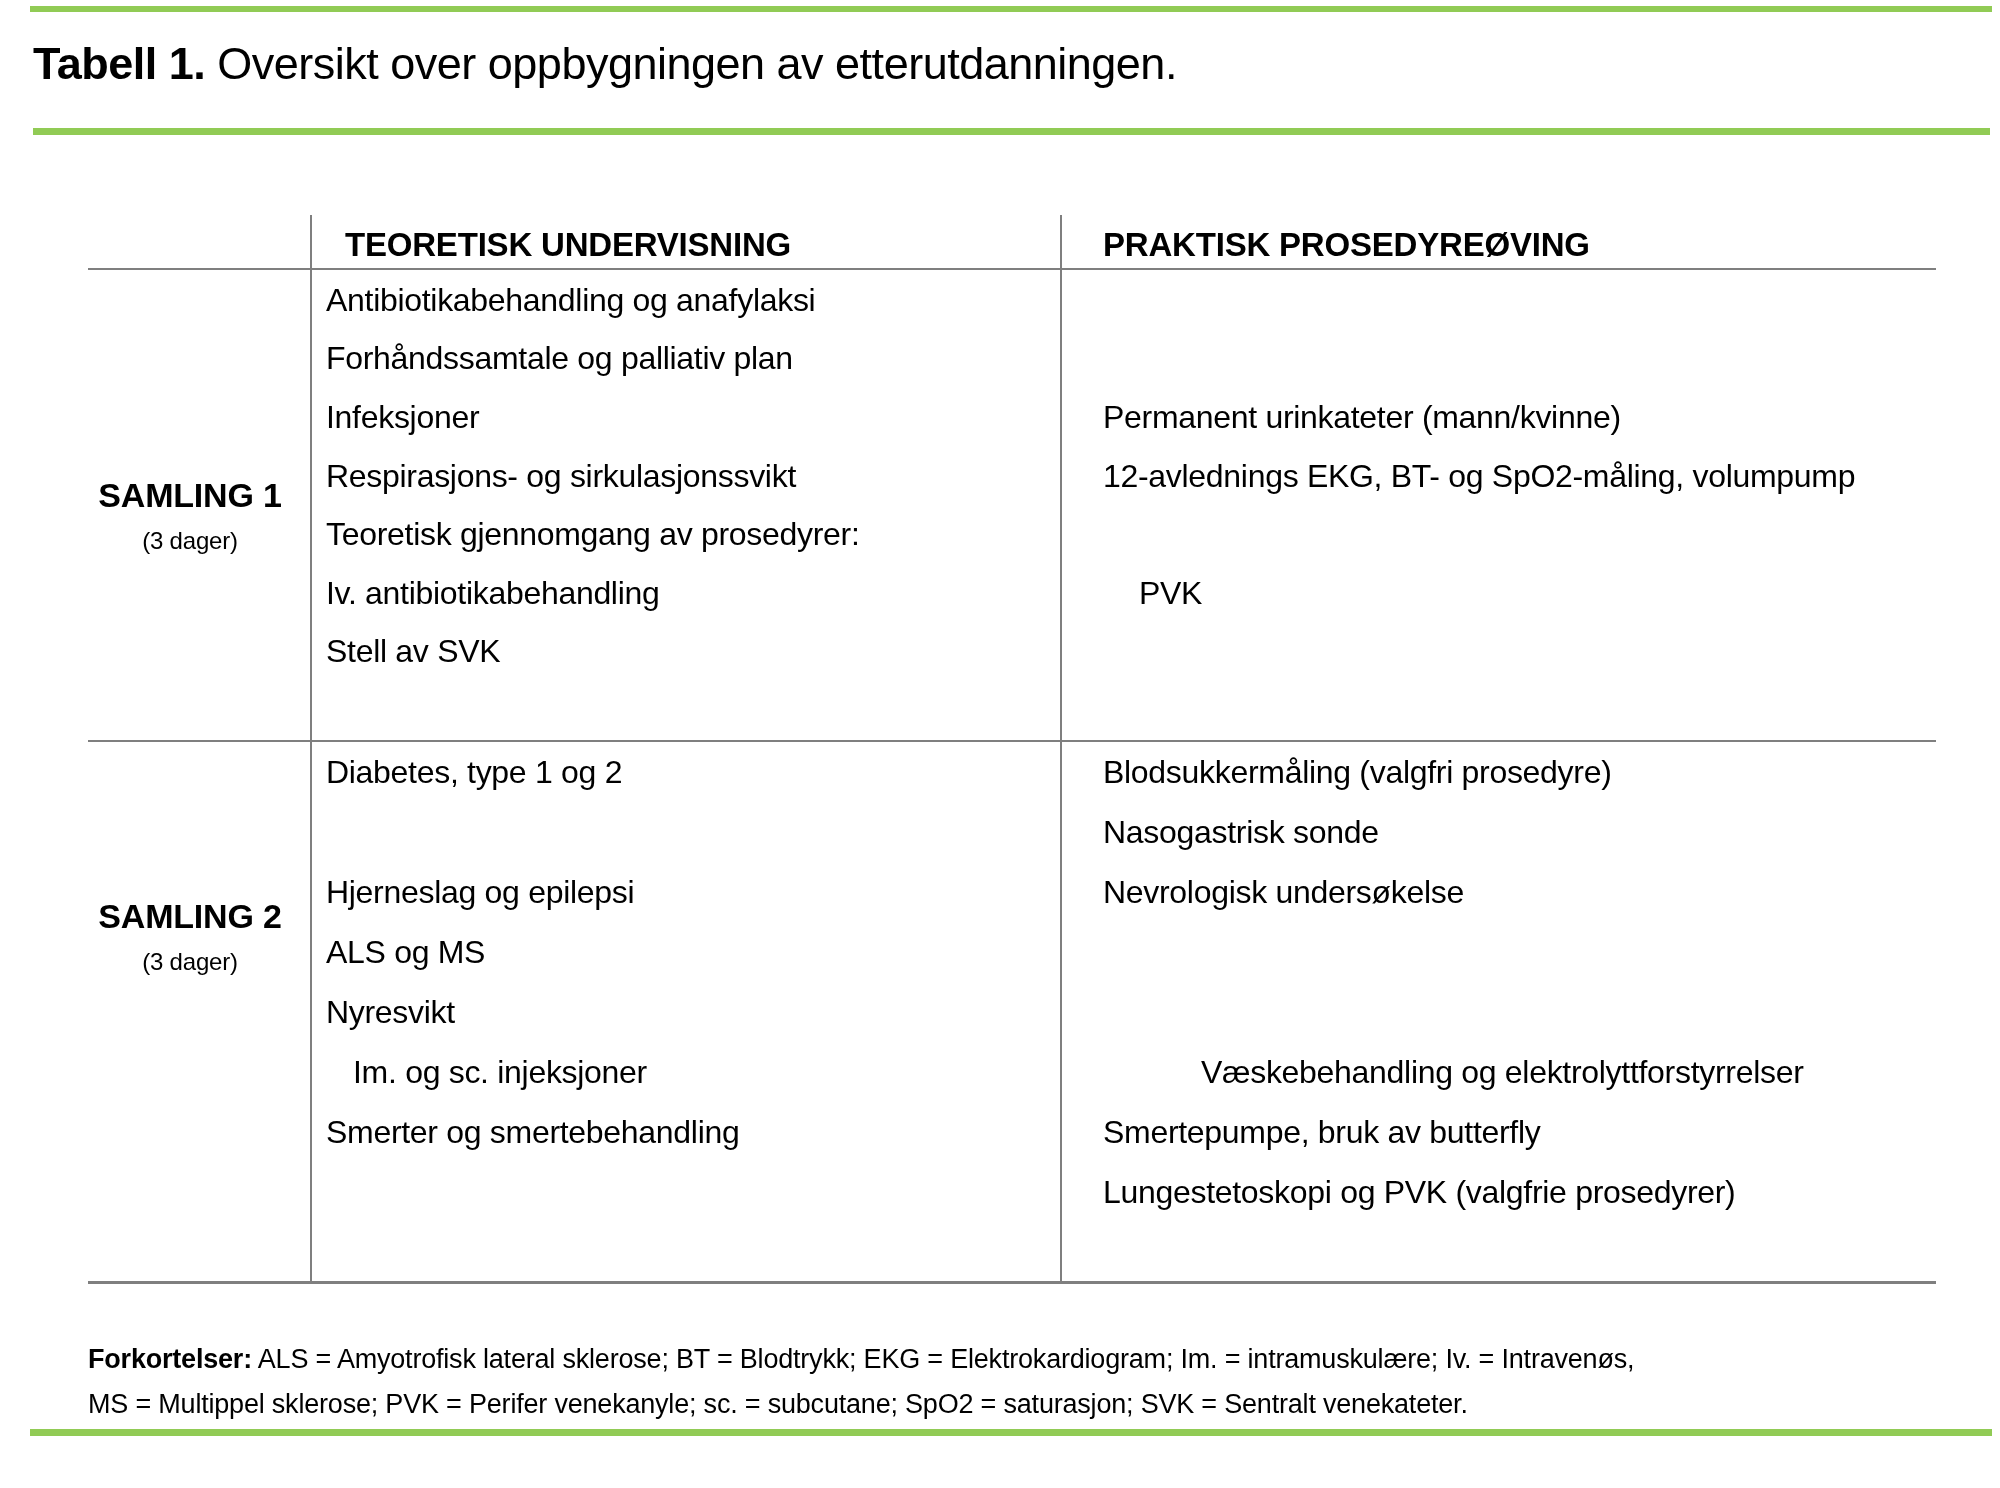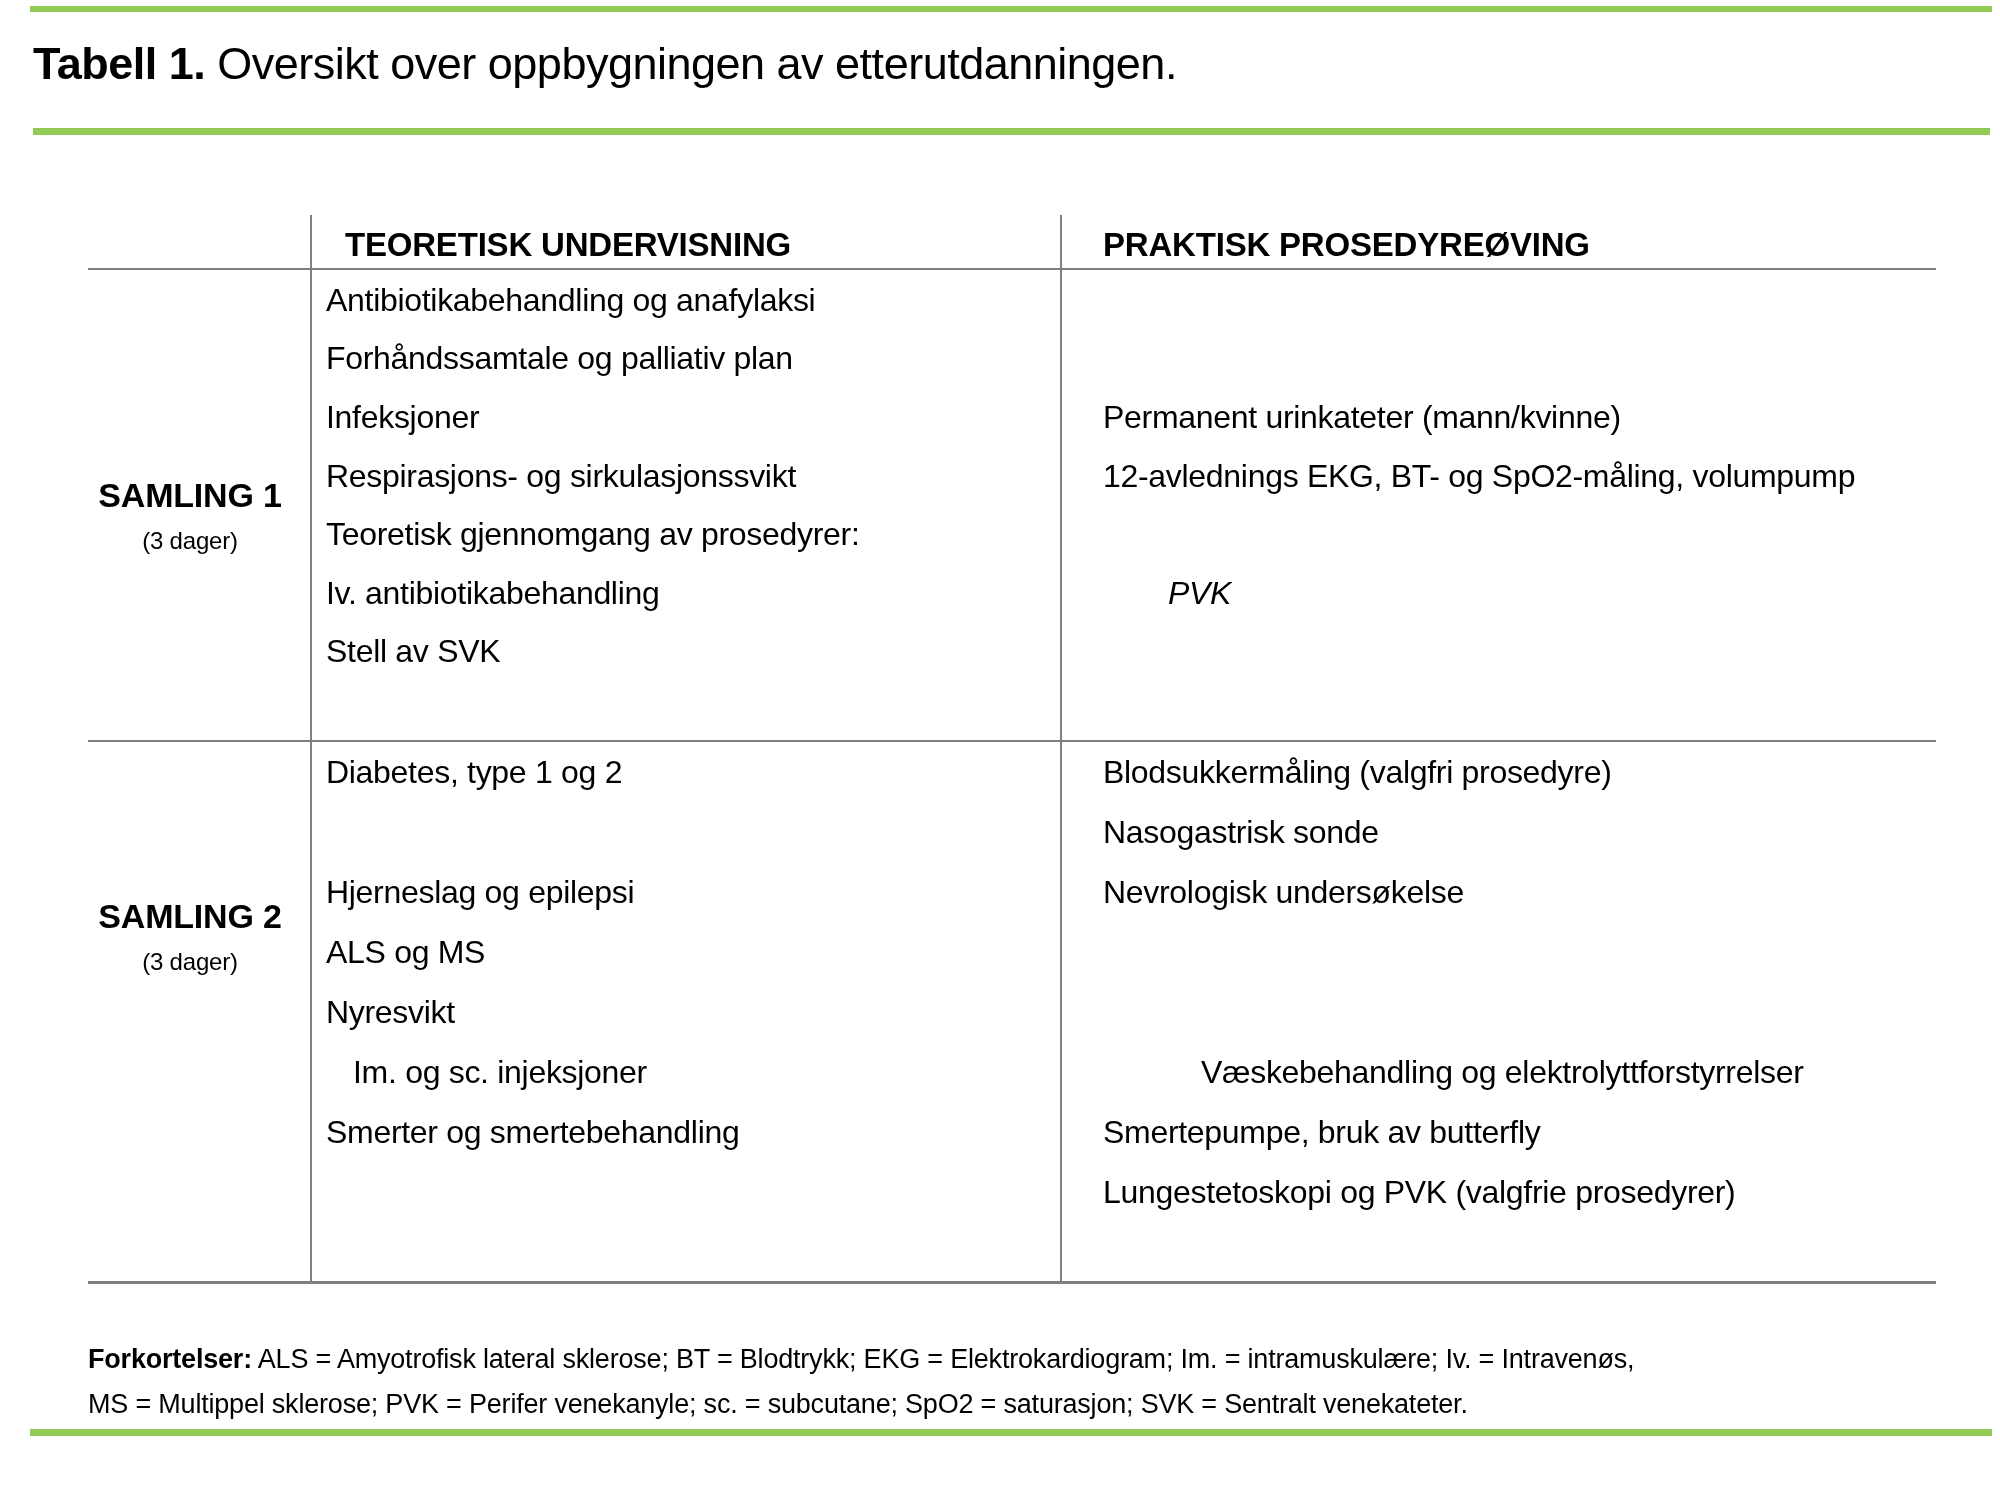--- a/index.html
+++ b/index.html
@@ -56,21 +56,21 @@
   .rows-2{top:742px;}
   .rows-1 .row{height:58.6px;}
   .rows-2 .row{height:60px;}
   .row{display:flex;align-items:center;}
   .cell{
     box-sizing:border-box;font-size:32px;letter-spacing:-0.3px;
     white-space:nowrap;overflow:visible;
   }
   .cell-t{width:750px;padding-left:16px;}
   .cell-p{width:875px;padding-left:43px;}
-  .cell-p.indent{padding-left:108px;font-style:italic;}
+  .cell-p.indent{padding-left:79px;}
 
   
   .footnote{position:absolute;left:88px;top:1337px;width:1850px;}
   .fn-line{font-size:27px;line-height:45px;letter-spacing:-0.2px;}
   .fn-bold{font-weight:700;}
 </style>
 </head>
 <body>
 
 <div class="page">

